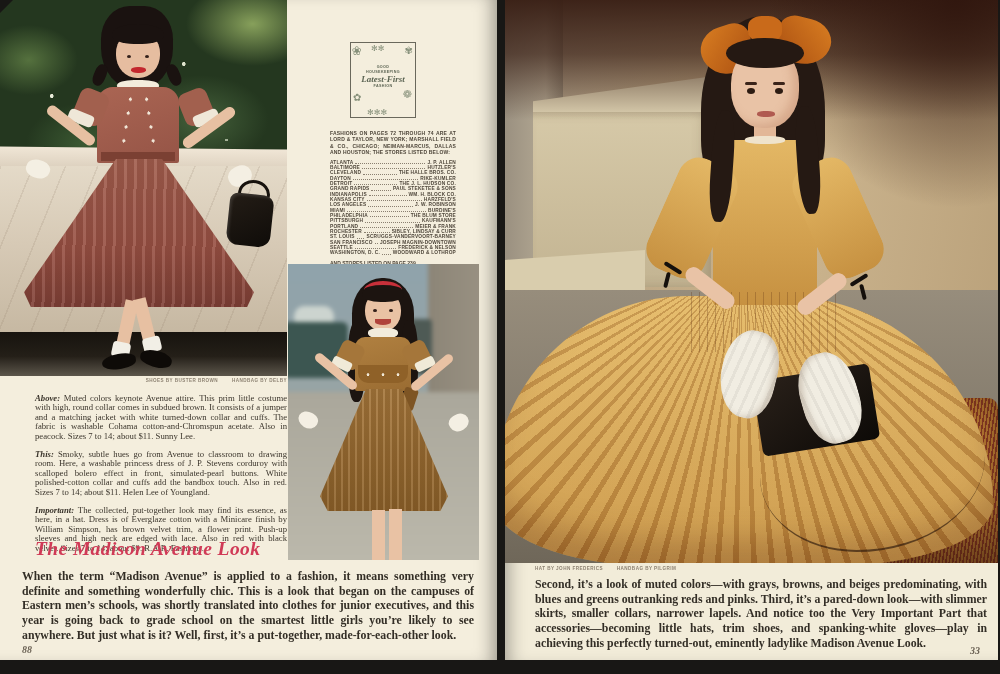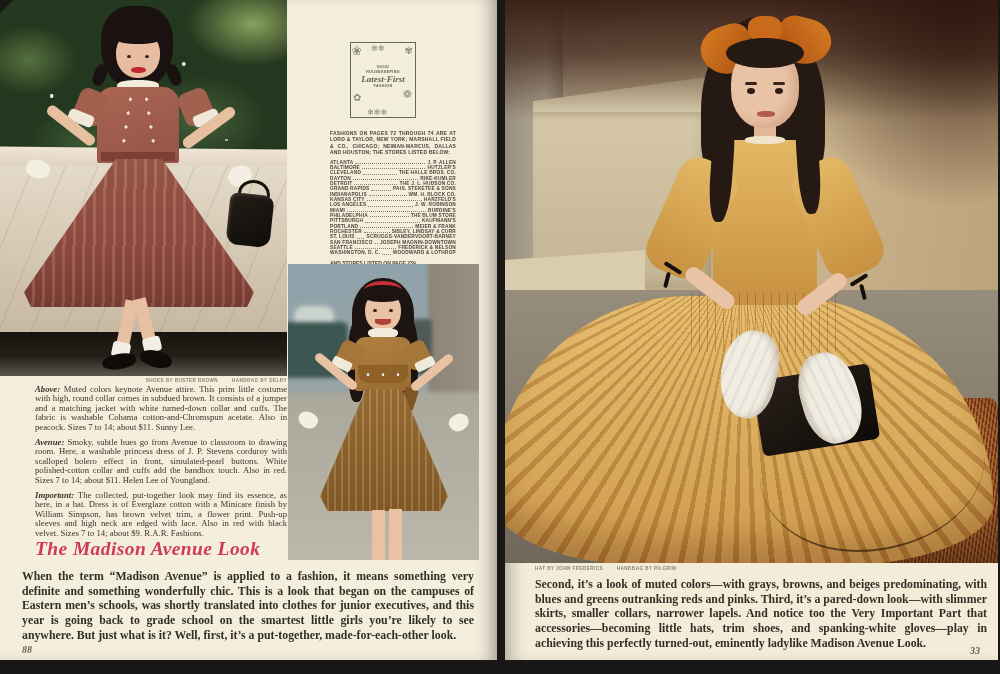--- a/index.html
+++ b/index.html
@@ -5,21 +5,21 @@
   html,body{margin:0;padding:0;}
   body{width:1000px;height:674px;background:#181715;position:relative;overflow:hidden;
        font-family:"Liberation Serif",serif;}
   .abs{position:absolute;}
   .page{position:absolute;top:0;height:660px;background:#f4eedd;}
   .page.left{left:0;width:497px;box-shadow:inset -14px 0 18px -10px rgba(0,0,0,.38);}
   .page.right{left:505px;width:493px;background:#f2ecd9;box-shadow:inset 14px 0 18px -10px rgba(0,0,0,.32);}
   .photo{position:absolute;overflow:hidden;}
   .skin{background:#e7c0a2;}
   .credit{font:700 4.6px "Liberation Sans",sans-serif;letter-spacing:.45px;color:#8d8272;white-space:pre;}
-  .cap p{font:8.7px/9.4px "Liberation Serif",serif;color:#3b352c;text-align:justify;margin:0 0 6px;}
+  .cap p{font:8.7px/9.4px "Liberation Serif",serif;color:#3b352c;text-align:justify;margin:9px 0 6px;}
   .cap .lead{font-weight:700;font-style:italic;}
   .headline{font:700 19.5px "Liberation Serif",serif;color:#d03a56;letter-spacing:.4px;}
   .bodytext{font:700 11.8px/14.7px "Liberation Serif",serif;color:#332e26;text-align:justify;margin:0;}
   .pagenum{font:italic 700 10px "Liberation Serif",serif;color:#6b6254;}
   .emblem{border:1px solid #6a685c;}
   .emb-t{font:700 3.7px "Liberation Sans",sans-serif;letter-spacing:.35px;color:#5d6554;text-align:center;line-height:4.6px;}
   .emb-script{font:italic 700 9px "Liberation Serif",serif;color:#5d6554;text-align:center;line-height:10px;}
   .flower{font-family:"DejaVu Sans",sans-serif;color:#86907a;position:absolute;}
   .storeblock{font-family:"Liberation Sans",sans-serif;color:#4e463a;font-weight:700;}
   .store-intro{font-size:5px;line-height:6.4px;letter-spacing:.2px;text-align:justify;margin-bottom:4px;}
@@ -91,21 +91,21 @@
         <div class="abs" style="left:143px;top:337px;width:18px;height:15px;background:#f2efe6;border-radius:4px;transform:rotate(-14deg);"></div>
         <div class="abs" style="left:102px;top:354px;width:34px;height:15px;background:#0e0b08;border-radius:50% 40% 45% 45%;transform:rotate(-8deg);"></div>
         <div class="abs" style="left:140px;top:351px;width:32px;height:16px;background:#0e0b08;border-radius:45%;transform:rotate(14deg);"></div>
       </div>
     </div>
 
     <div class="abs credit" style="left:0;top:378px;width:287px;text-align:right;">SHOES BY BUSTER BROWN        HANDBAG BY DELBY</div>
 
     <div class="abs cap" style="left:35px;top:385px;width:252px;">
       <p><span class="lead">Above:</span> <span>Muted colors keynote Avenue attire. This prim little costume with high, round collar comes in subdued brown. It consists of a jumper and a matching jacket with white turned-down collar and cuffs. The fabric is washable Cohama cotton-and-Chromspun acetate. Also in peacock. Sizes 7 to 14; about $11. Sunny Lee.</span></p>
-      <p><span class="lead">Avenue:</span> <span>Smoky, subtle hues go from Avenue to classroom to drawing room. Here, a washable princess dress of J. P. Stevens corduroy with scalloped bolero effect in front, simulated-pearl buttons. White polished-cotton collar and cuffs add the bandbox touch. Also in red. Sizes 7 to 14; about $11. Helen Lee of Youngland.</span></p>
+      <p><span class="lead">This:</span> <span>Smoky, subtle hues go from Avenue to classroom to drawing room. Here, a washable princess dress of J. P. Stevens corduroy with scalloped bolero effect in front, simulated-pearl buttons. White polished-cotton collar and cuffs add the bandbox touch. Also in red. Sizes 7 to 14; about $11. Helen Lee of Youngland.</span></p>
       <p><span class="lead">Important:</span> <span>The collected, put-together look may find its essence, as here, in a hat. Dress is of Everglaze cotton with a Minicare finish by William Simpson, has brown velvet trim, a flower print. Push-up sleeves and high neck are edged with lace. Also in red with black velvet. Sizes 7 to 14; about $9. R.A.R. Fashions.</span></p>
     </div>
 
     <div class="abs headline" style="left:35px;top:538px;font-style:italic;">The Madison Avenue Look</div>
 
     <p class="abs bodytext" style="left:22px;top:569px;width:452px;">When the term “Madison Avenue” is applied to a fashion, it means something very definite and something wonderfully chic. This is a look that began on the campuses of Eastern men’s schools, was shortly translated into clothes for junior executives, and this year is going back to grade school on the smartest little girls you’re likely to see anywhere. But just what is it? Well, first, it’s a put-together, made-for-each-other look.</p>
 
     <div class="abs pagenum" style="left:22px;top:644px;">88</div>
 
     <div class="abs emblem" style="left:350px;top:42px;width:64px;height:74px;">

